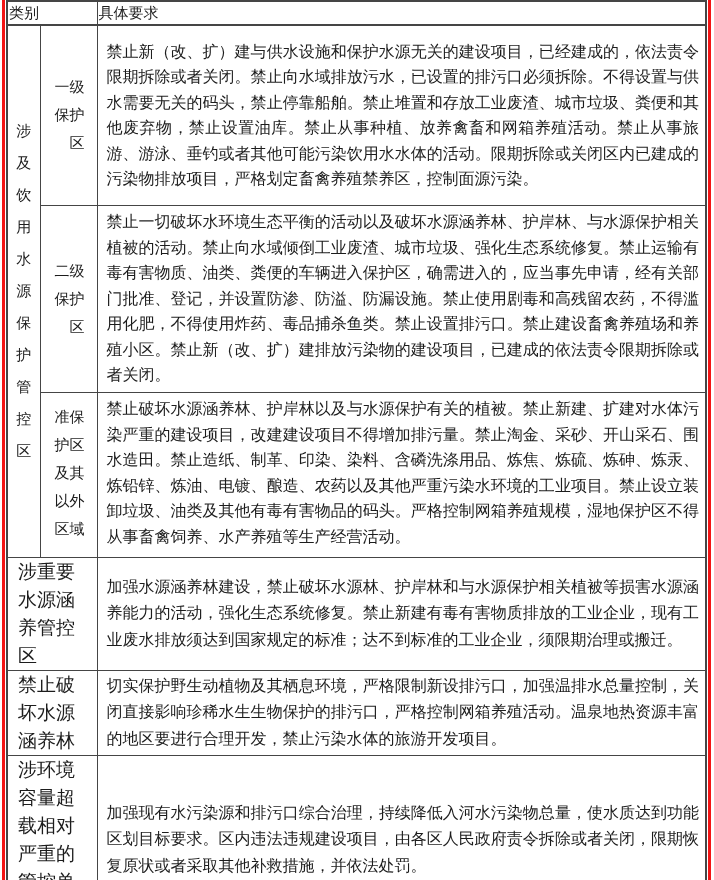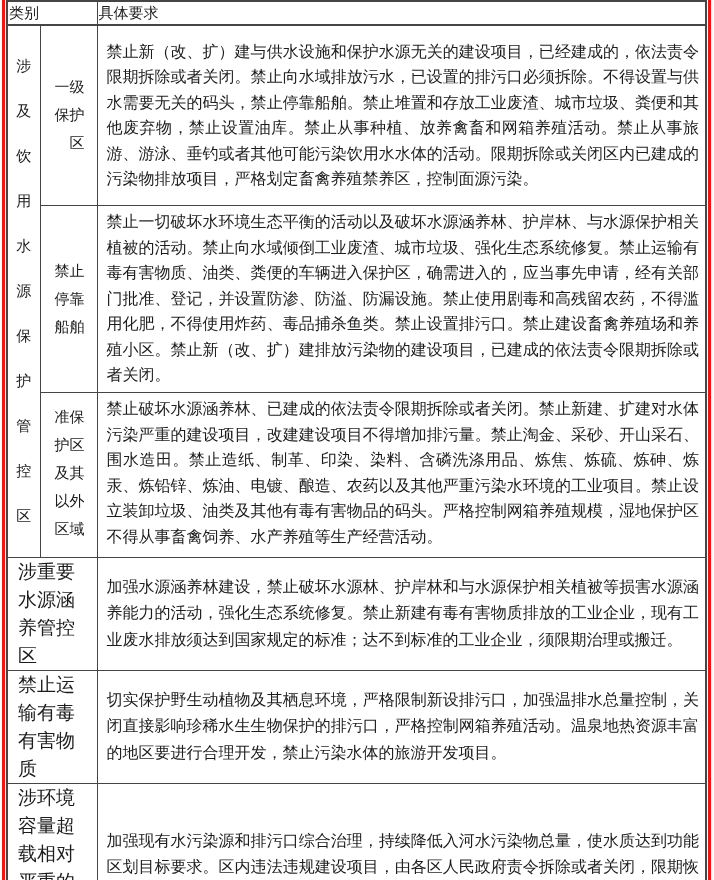--- a/index.html
+++ b/index.html
@@ -56,21 +56,21 @@
     height: 24px;
     font-weight: normal;
     text-align: left;
     font-size: 15px;
     border-bottom-width: 2px;
   }
   
   td.vlabel {
     text-align: center;
     word-break: break-all;
-    line-height: 45px;
+    line-height: 32px;
     letter-spacing: 0;
     padding: 0 7px;
     font-size: 15px;
   }
   
   td.sublabel {
     text-align: right;
     word-break: break-all;
     line-height: 28px;
     padding: 12px 12px;
@@ -121,36 +121,36 @@
         <th>具体要求</th>
       </tr>
 
       <tr class="r1">
         <td class="vlabel" rowspan="3">涉及饮用水源保护管控区</td>
         <td class="sublabel">一级保护区</td>
         <td class="req">禁止新（改、扩）建与供水设施和保护水源无关的建设项目，已经建成的，依法责令限期拆除或者关闭。禁止向水域排放污水，已设置的排污口必须拆除。不得设置与供水需要无关的码头，禁止停靠船舶。禁止堆置和存放工业废渣、城市垃圾、粪便和其他废弃物，禁止设置油库。禁止从事种植、放养禽畜和网箱养殖活动。禁止从事旅游、游泳、垂钓或者其他可能污染饮用水水体的活动。限期拆除或关闭区内已建成的污染物排放项目，严格划定畜禽养殖禁养区，控制面源污染。</td>
       </tr>
 
       <tr class="r2">
-        <td class="sublabel">禁止停靠船舶</td>
+        <td class="sublabel">二级保护区</td>
         <td class="req">禁止一切破坏水环境生态平衡的活动以及破坏水源涵养林、护岸林、与水源保护相关植被的活动。禁止向水域倾倒工业废渣、城市垃圾、强化生态系统修复。禁止运输有毒有害物质、油类、粪便的车辆进入保护区，确需进入的，应当事先申请，经有关部门批准、登记，并设置防渗、防溢、防漏设施。禁止使用剧毒和高残留农药，不得滥用化肥，不得使用炸药、毒品捕杀鱼类。禁止设置排污口。禁止建设畜禽养殖场和养殖小区。禁止新（改、扩）建排放污染物的建设项目，已建成的依法责令限期拆除或者关闭。</td>
       </tr>
 
       <tr class="r3">
         <td class="sublabel">准保护区及其以外区域</td>
-        <td class="req">禁止破坏水源涵养林、已建成的依法责令限期拆除或者关闭。禁止新建、扩建对水体污染严重的建设项目，改建建设项目不得增加排污量。禁止淘金、采砂、开山采石、围水造田。禁止造纸、制革、印染、染料、含磷洗涤用品、炼焦、炼硫、炼砷、炼汞、炼铅锌、炼油、电镀、酿造、农药以及其他严重污染水环境的工业项目。禁止设立装卸垃圾、油类及其他有毒有害物品的码头。严格控制网箱养殖规模，湿地保护区不得从事畜禽饲养、水产养殖等生产经营活动。</td>
+        <td class="req">禁止破坏水源涵养林、护岸林以及与水源保护有关的植被。禁止新建、扩建对水体污染严重的建设项目，改建建设项目不得增加排污量。禁止淘金、采砂、开山采石、围水造田。禁止造纸、制革、印染、染料、含磷洗涤用品、炼焦、炼硫、炼砷、炼汞、炼铅锌、炼油、电镀、酿造、农药以及其他严重污染水环境的工业项目。禁止设立装卸垃圾、油类及其他有毒有害物品的码头。严格控制网箱养殖规模，湿地保护区不得从事畜禽饲养、水产养殖等生产经营活动。</td>
       </tr>
 
       <tr class="r4">
         <td class="wlabel" colspan="2">涉重要水源涵养管控区</td>
         <td class="req">加强水源涵养林建设，禁止破坏水源林、护岸林和与水源保护相关植被等损害水源涵养能力的活动，强化生态系统修复。禁止新建有毒有害物质排放的工业企业，现有工业废水排放须达到国家规定的标准；达不到标准的工业企业，须限期治理或搬迁。</td>
       </tr>
 
       <tr class="r5">
-        <td class="wlabel" colspan="2">禁止运输有毒有害物质</td>
+        <td class="wlabel" colspan="2">禁止破坏水源涵养林</td>
         <td class="req">切实保护野生动植物及其栖息环境，严格限制新设排污口，加强温排水总量控制，关闭直接影响珍稀水生生物保护的排污口，严格控制网箱养殖活动。温泉地热资源丰富的地区要进行合理开发，禁止污染水体的旅游开发项目。</td>
       </tr>
 
       <tr class="r6">
         <td class="wlabel" colspan="2">涉环境容量超载相对严重的管控单元</td>
         <td class="req">加强现有水污染源和排污口综合治理，持续降低入河水污染物总量，使水质达到功能区划目标要求。区内违法违规建设项目，由各区人民政府责令拆除或者关闭，限期恢复原状或者采取其他补救措施，并依法处罚。</td>
       </tr>
     </tbody>
   </table>
 </div>

